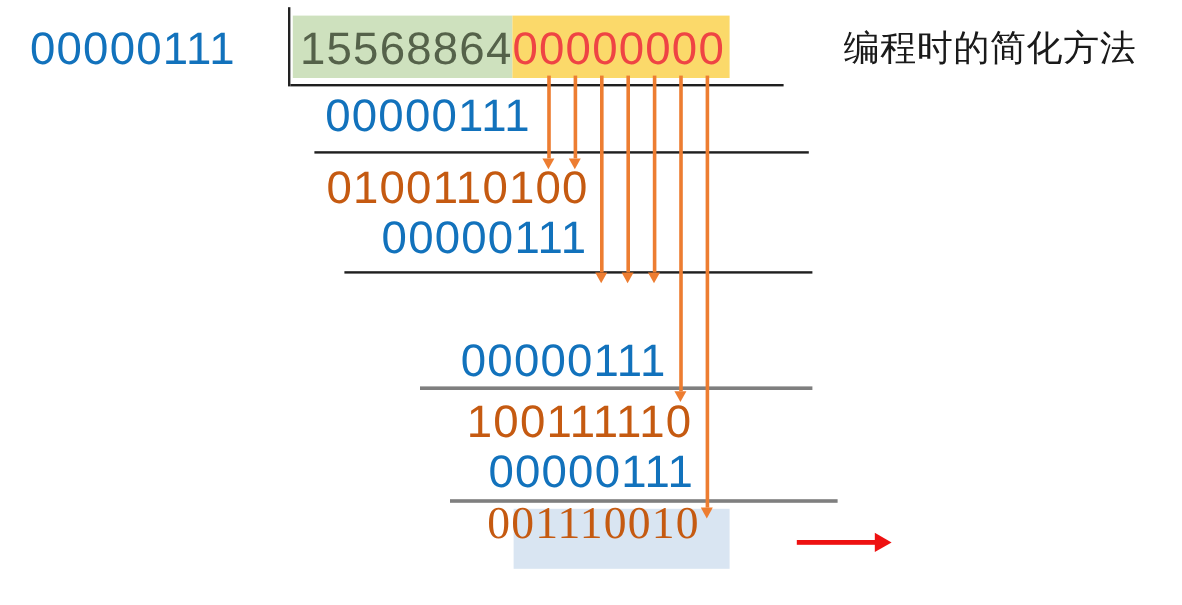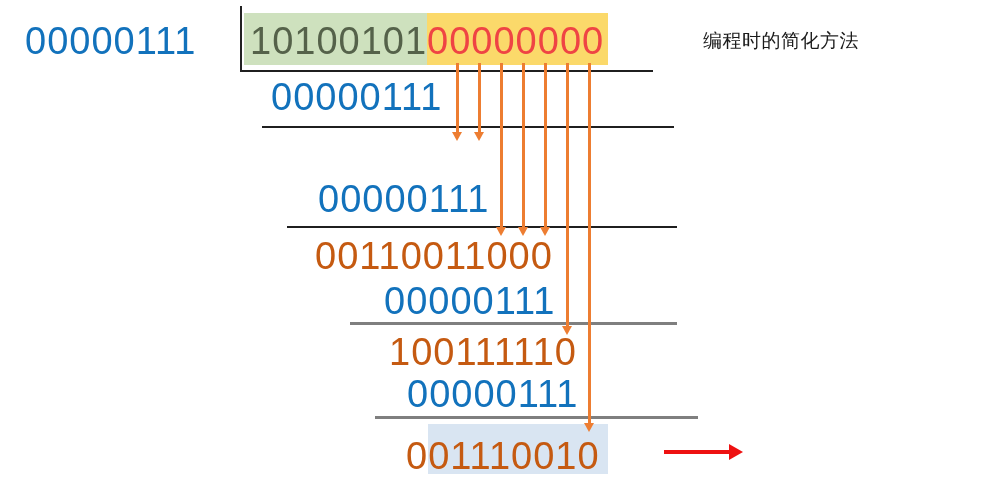--- a/index.html
+++ b/index.html
@@ -38,63 +38,63 @@
   }
   .red-arrow{position:absolute;height:3.5px;background:#ee1111;}
   .red-arrow::after{
     content:"";position:absolute;right:-13px;top:50%;
     transform:translateY(-50%);
     border-top:8px solid transparent;border-bottom:8px solid transparent;
     border-left:14px solid #ee1111;
   }
   .cn-title{
     position:absolute;
-    font-size:19px;line-height:28px;letter-spacing:0.5px;
+    font-size:30px;line-height:28px;letter-spacing:0.5px;
     color:#1a1a1a;
   }
 </style>
 </head>
 <body>
 
 <div id="canvas">
 
   <div class="bin blue" style="left:25px;top:18px;">00000111</div>
 
   <div class="vbracket" style="left:240px;top:6px;height:66px;"></div>
 
   <div class="hl hl-green" style="left:244px;top:13px;width:183px;height:52px;"></div>
   <div class="hl hl-yellow" style="left:427px;top:13px;width:181px;height:52px;"></div>
 
-  <div class="bin" style="left:250px;top:18px;"><span class="greenbits">10100101</span><span class="olivebits">00000000</span></div>
+  <div class="bin" style="left:250px;top:18px;"><span class="greenbits">15568864</span><span class="olivebits">00000000</span></div>
 
   <div class="hline black" style="left:242px;top:70px;width:411px;height:2px;"></div>
 
   <div class="bin blue" style="left:271px;top:74px;">00000111</div>
 
   <div class="hline black" style="left:262px;top:126px;width:412px;height:1.5px;"></div>
 
+  <div class="bin orange" style="left:272px;top:134px;">0100110100</div>
 
   <div class="bin blue" style="left:318px;top:176px;">00000111</div>
 
   <div class="hline black" style="left:287px;top:226px;width:390px;height:1.5px;"></div>
 
-  <div class="bin orange" style="left:315px;top:233px;">00110011000</div>
 
   <div class="bin blue" style="left:384px;top:278px;">00000111</div>
 
   <div class="hline gray" style="left:350px;top:322px;width:327px;height:2.5px;"></div>
 
   <div class="bin orange" style="left:389px;top:329px;text-align:center;">100111110</div>
 
   <div class="bin blue" style="left:407px;top:371px;">00000111</div>
 
   <div class="hline gray" style="left:375px;top:416px;width:323px;height:2.5px;"></div>
 
   <div class="hl hl-result" style="left:428px;top:424px;width:180px;height:50px;"></div>
-  <div class="bin orange" style="left:406px;top:433px;"><span>0</span><span>01110010</span></div>
+  <div class="bin orange" style="left:406px;top:413px;font-family:Liberation Serif, serif;"><span>0</span><span>01110010</span></div>
 
   <div class="varrow" style="left:456px;top:63px;height:69px;"></div>
   <div class="varrow" style="left:478px;top:63px;height:69px;"></div>
   <div class="varrow" style="left:500px;top:63px;height:164px;"></div>
   <div class="varrow" style="left:522px;top:63px;height:164px;"></div>
   <div class="varrow" style="left:544px;top:63px;height:164px;"></div>
   <div class="varrow" style="left:566px;top:63px;height:263px;"></div>
   <div class="varrow" style="left:588px;top:63px;height:360px;"></div>
 
   <div class="red-arrow" style="left:664px;top:450px;width:66px;"></div>

